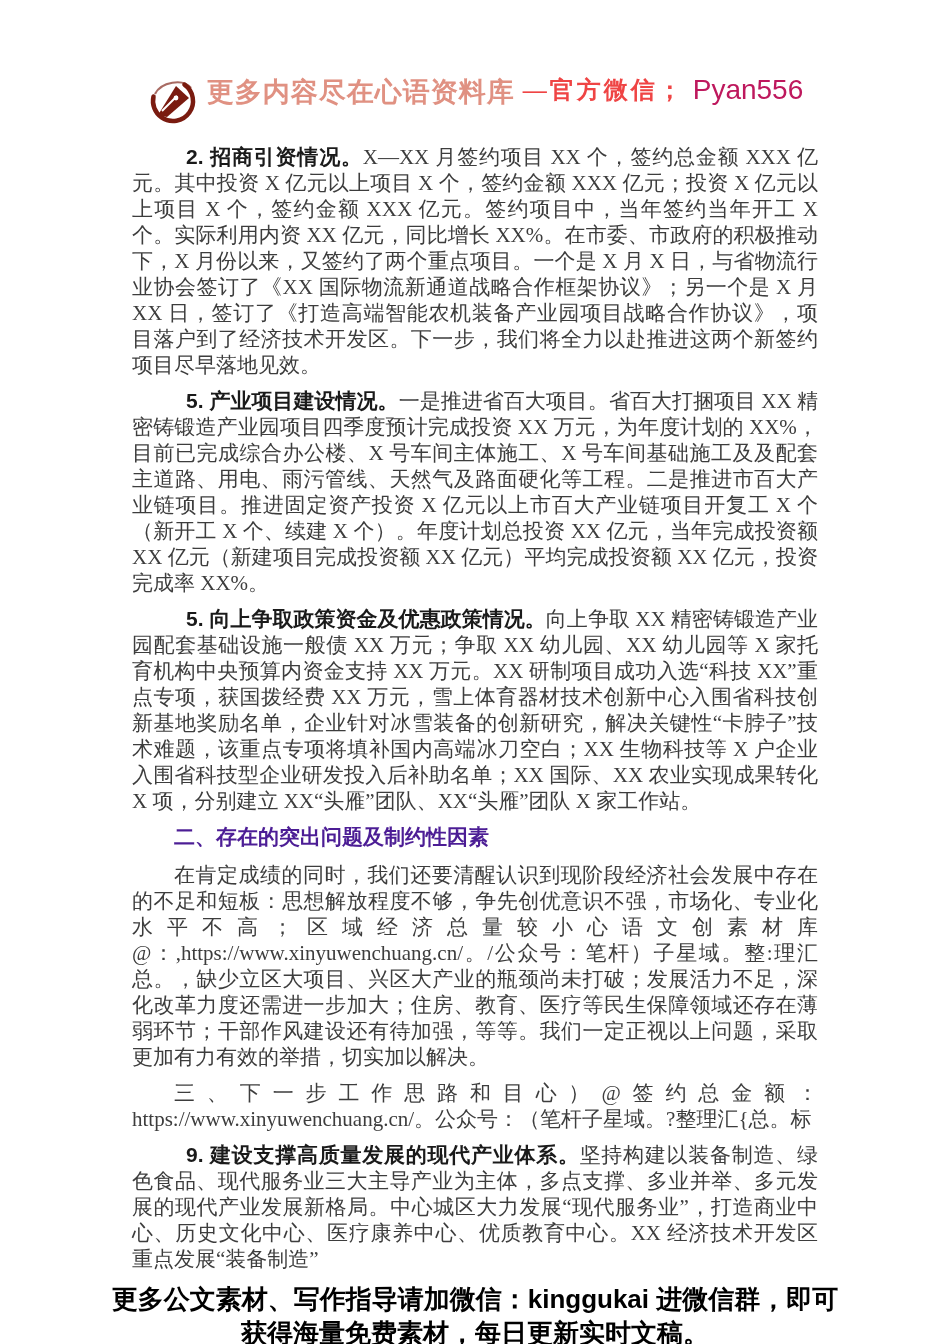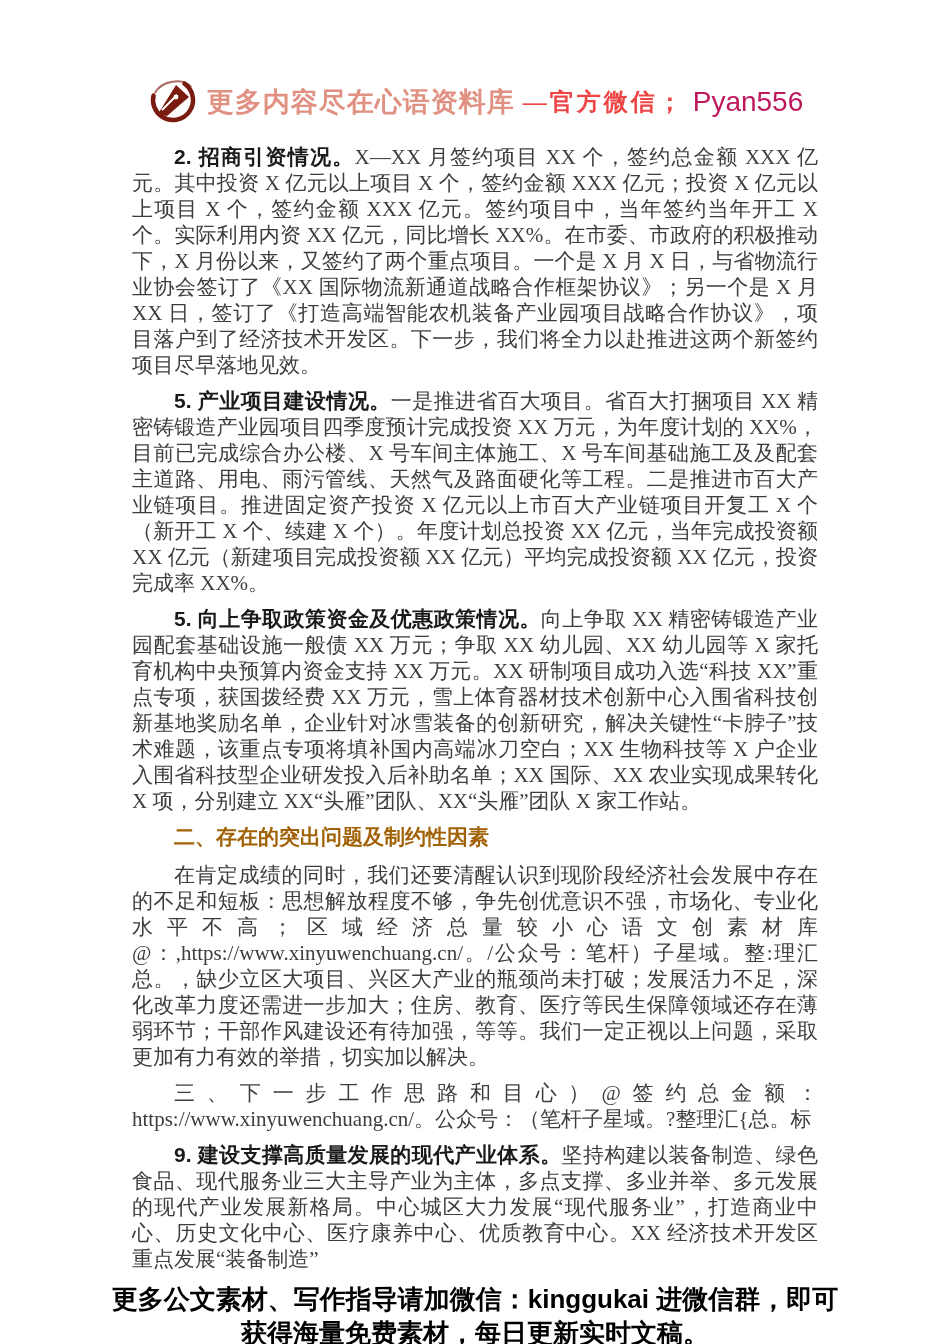--- a/index.html
+++ b/index.html
@@ -8,21 +8,20 @@
     height: 1344px;
     margin: 0 auto;
     background: #ffffff;
     overflow: hidden;
     font-family: "Liberation Serif", serif;
     position: relative;
   }
   
   .brand {
     display: flex;
-    align-items: center;
     justify-content: center;
     gap: 8px;
     margin-top: 74px;
     height: 56px;
   }
   .brand-logo { flex: 0 0 auto; }
   .brand-main {
     font-size: 27px;
     font-weight: 600;
     letter-spacing: 1px;
@@ -48,24 +47,25 @@
     text-align: justify;
   }
   .content p.body-para {
     margin: 0 0 10px 0;
     text-indent: 2em;
   }
   .lead {
     font-weight: bold;
     color: #1a1a1a;
     font-family: "Liberation Sans", "DejaVu Sans", sans-serif;
+    margin-left: 12px;
   }
   .content p.heading {
     font-weight: bold;
-    color: #a16207;
+    color: #4c1d95;
     font-family: Liberation Serif, serif;
     text-indent: 2em;
     margin: 4px 0 12px 0;
   }
   
   .promo {
     margin-top: 8px;
     text-align: center;
     font-family: "Liberation Sans", "DejaVu Sans", sans-serif;
     font-weight: bold;

